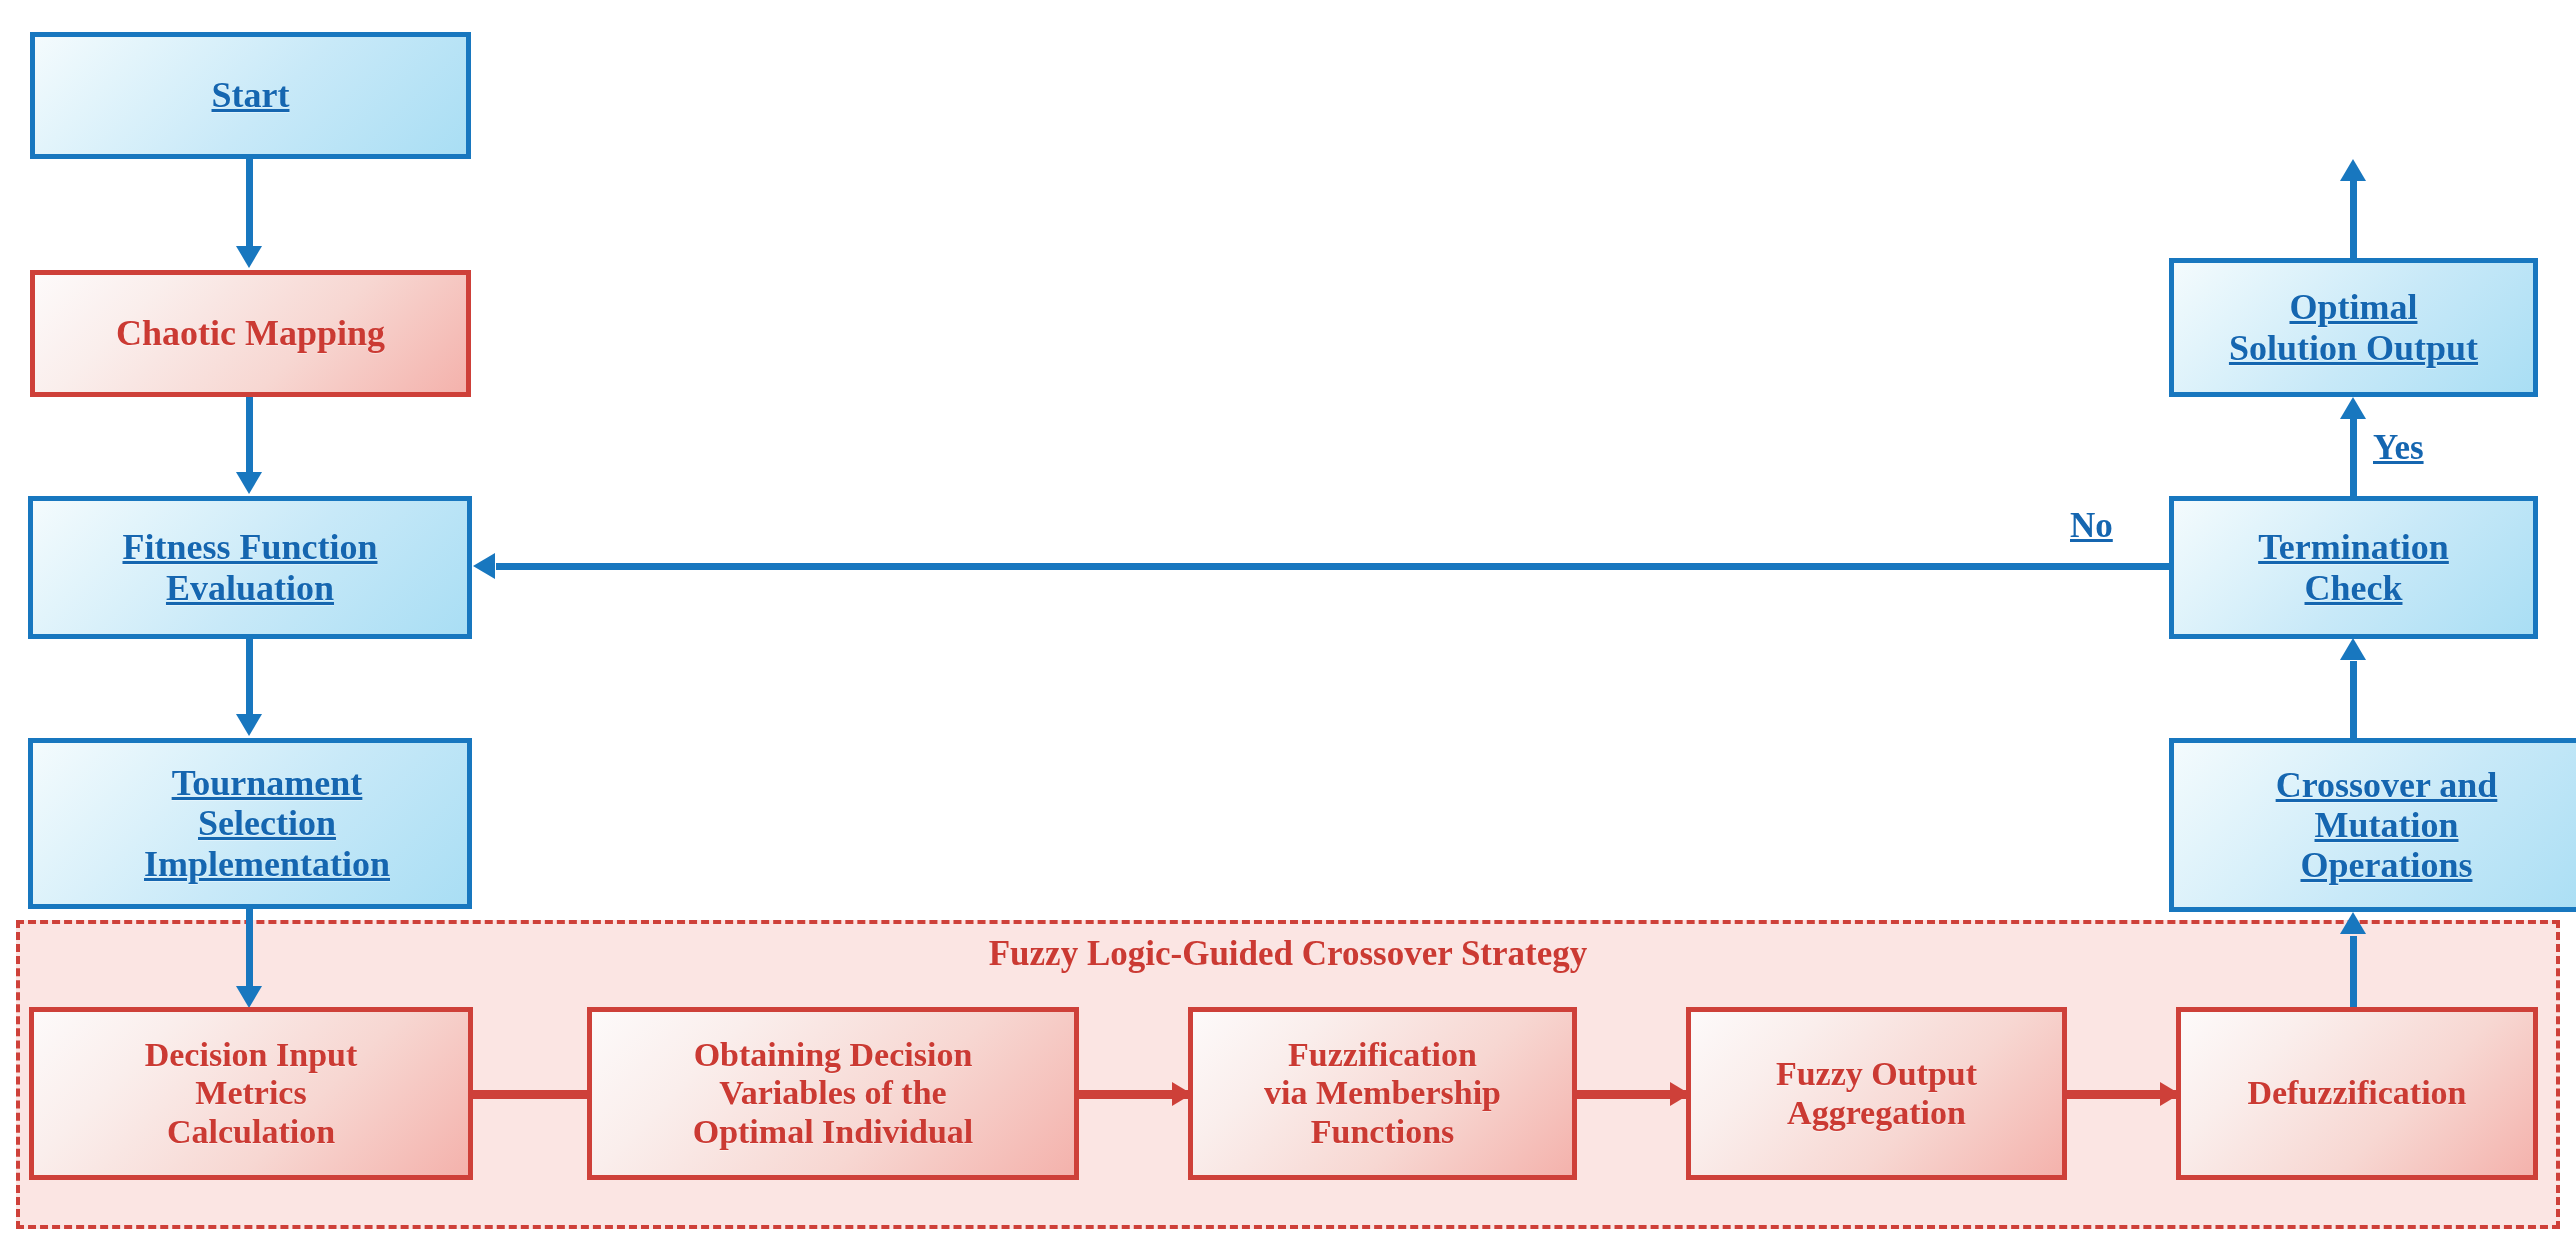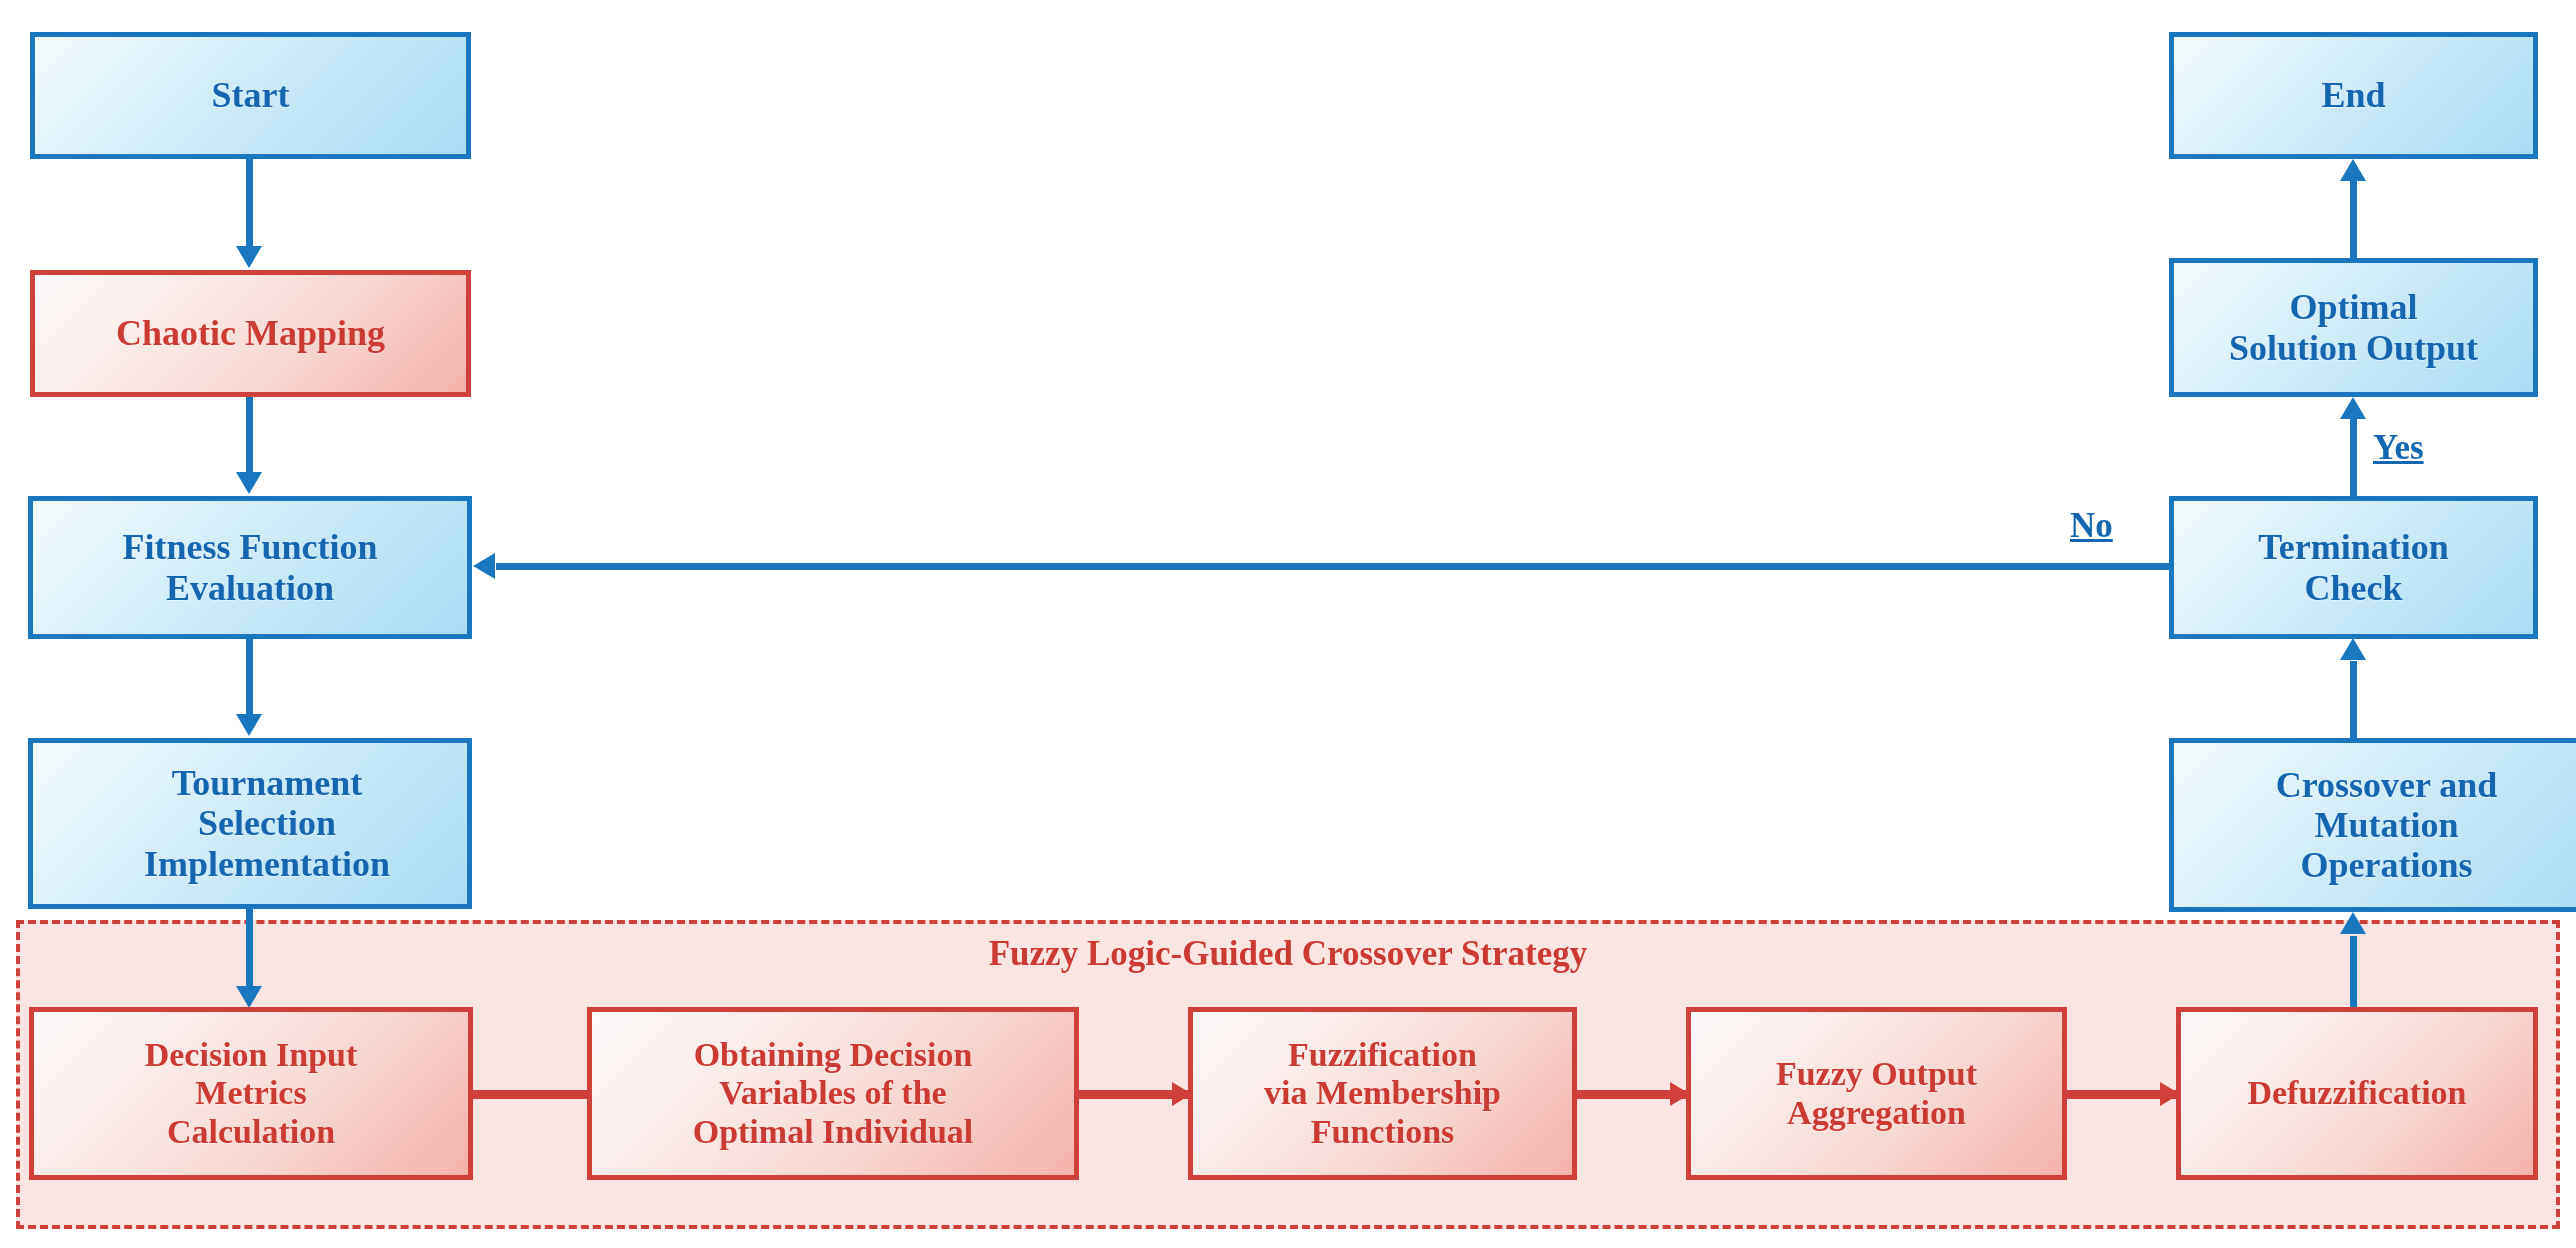--- a/index.html
+++ b/index.html
@@ -34,20 +34,21 @@
     padding:0 6.3px;
     white-space:pre-line;
   }
 
   
   .blue{
     border:5.6px solid #1877BF;
     color:#1566B0;
     background:linear-gradient(135deg,#F4FBFD 0%,#E2F4FB 22%,#C8E9F8 55%,#A9DEF4 100%);
     text-shadow:0 0.8px 0 rgba(255,255,255,.45);
+    text-decoration:underline;
   }
   
   .red{
     border:5.6px solid #CE4039;
     color:#CB3A33;
     background:linear-gradient(135deg,#FDFAFA 0%,#FAEEEC 25%,#F7D7D2 62%,#F4B2AC 100%);
     text-shadow:0 0.8px 0 rgba(255,255,255,.4);
   }
 
   
@@ -119,23 +120,20 @@
 
   <div class="node blue" style="left:28px;top:738px;width:444px;height:171px;font-size:36px;padding-left:34px;">
     <span class="label">Tournament
 Selection
 Implementation</span>
   </div>
 
   <div class="v-line" style="left:246px;top:908px;width:7.1px;height:81px;"></div>
   <div class="arrow arrow-down" style="left:236px;top:986px;"></div>
 
-  <div class="node blue" style="left:2169px;top:32px;width:369px;height:127px;font-size:36px;">
-    <span class="label">End</span>
-  </div>
 
   <div class="v-line" style="left:2350px;top:181px;width:7.1px;height:77px;"></div>
   <div class="arrow arrow-up" style="left:2340px;top:159px;"></div>
 
   <div class="node blue" style="left:2169px;top:258px;width:369px;height:139px;font-size:36px;">
     <span class="label">Optimal
 Solution Output</span>
   </div>
 
   <div class="v-line" style="left:2350px;top:419px;width:7.1px;height:77px;"></div>

